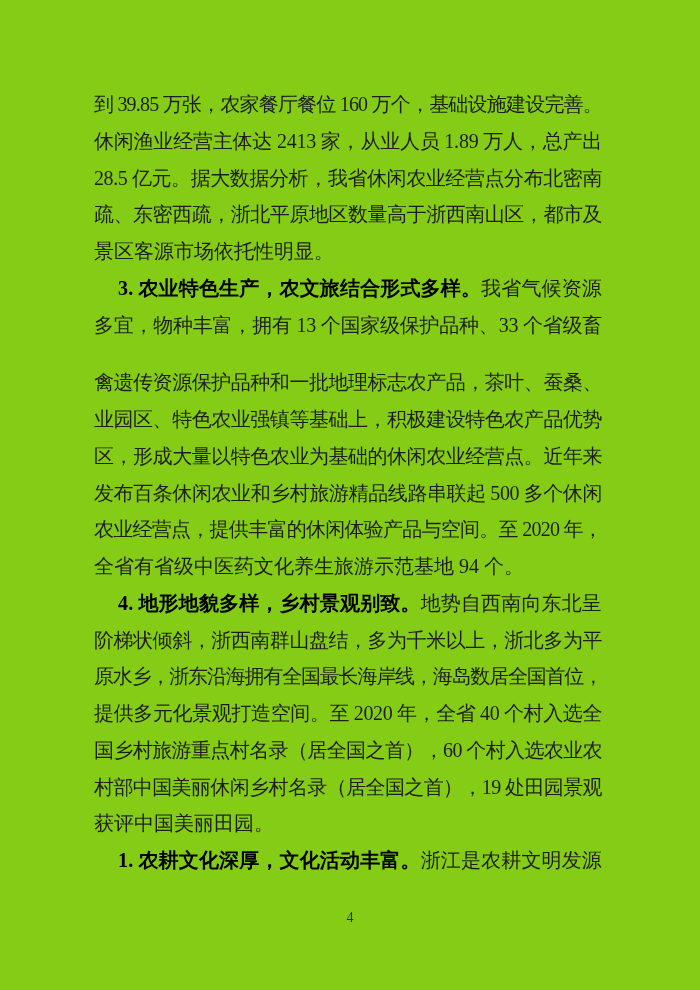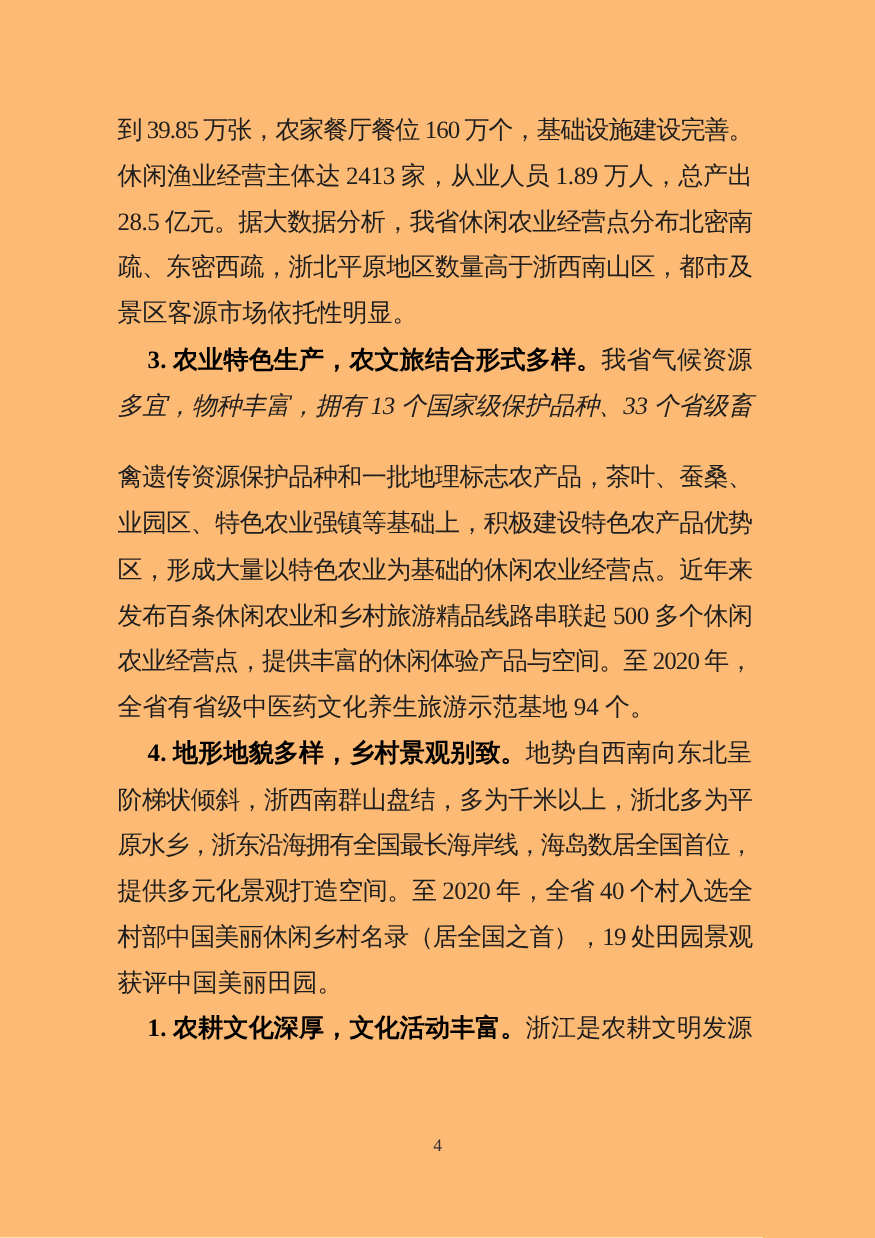--- a/index.html
+++ b/index.html
@@ -4,21 +4,21 @@
 <style>
   html, body {
     margin: 0;
     padding: 0;
     background: #ffffff;
   }
   .page {
     position: relative;
     width: 700px;
     height: 990px;
-    background: #fdba74;
+    background: #84cc16;
     overflow: hidden;
     font-family: "Liberation Serif", "DejaVu Serif", serif;
   }
   .doc-body {
     position: absolute;
     left: 94px;
     top: 86px;
     width: 508px;
   }
   .line {
@@ -56,31 +56,32 @@
 <body>
 
 <div class="page">
   <div class="doc-body" id="doc-body">
       <div class="line just" style="letter-spacing: -0.794118px;"><span class="seg">到 39.85 万张，农家餐厅餐位 160 万个，基础设施建设完善。</span></div>
       <div class="line just" style="letter-spacing: -0.212121px;"><span class="seg">休闲渔业经营主体达 2413 家，从业人员 1.89 万人，总产出</span></div>
       <div class="line just" style="letter-spacing: -0.413793px;"><span class="seg">28.5 亿元。据大数据分析，我省休闲农业经营点分布北密南</span></div>
       <div class="line just" style="letter-spacing: -0.461538px;"><span class="seg">疏、东密西疏，浙北平原地区数量高于浙西南山区，都市及</span></div>
       <div class="line"><span class="seg">景区客源市场依托性明显。</span></div>
       <div class="line just indent" style="letter-spacing: 0.153846px;"><span class="seg bold">3. 农业特色生产，农文旅结合形式多样。</span><span class="seg">我省气候资源</span></div>
-      <div class="line just" style="letter-spacing: -0.233333px; font-style: italic;"><span class="seg">多宜，物种丰富，拥有 13 个国家级保护品种、33 个省级畜</span></div>
+      <div class="line just" style="letter-spacing: -0.233333px;"><span class="seg">多宜，物种丰富，拥有 13 个国家级保护品种、33 个省级畜</span></div>
       <div class="line just" style="letter-spacing: -0.461538px; margin-top: 21px;"><span class="seg">禽遗传资源保护品种和一批地理标志农产品，茶叶、蚕桑、</span></div>
       <div class="line just" style="letter-spacing: -0.461538px;"><span class="seg">业园区、特色农业强镇等基础上，积极建设特色农产品优势</span></div>
       <div class="line just" style="letter-spacing: -0.461538px;"><span class="seg">区，形成大量以特色农业为基础的休闲农业经营点。近年来</span></div>
       <div class="line just" style="letter-spacing: -0.413793px;"><span class="seg">发布百条休闲农业和乡村旅游精品线路串联起 500 多个休闲</span></div>
       <div class="line just" style="letter-spacing: -0.733333px;"><span class="seg">农业经营点，提供丰富的休闲体验产品与空间。至 2020 年，</span></div>
       <div class="line"><span class="seg">全省有省级中医药文化养生旅游示范基地 94 个。</span></div>
       <div class="line just indent" style="letter-spacing: 0.153846px;"><span class="seg bold">4. 地形地貌多样，乡村景观别致。</span><span class="seg">地势自西南向东北呈</span></div>
       <div class="line just" style="letter-spacing: -0.461538px;"><span class="seg">阶梯状倾斜，浙西南群山盘结，多为千米以上，浙北多为平</span></div>
       <div class="line just" style="letter-spacing: -1.18519px;"><span class="seg">原水乡，浙东沿海拥有全国最长海岸线，海岛数居全国首位，</span></div>
       <div class="line just" style="letter-spacing: -0.375px;"><span class="seg">提供多元化景观打造空间。至 2020 年，全省 40 个村入选全</span></div>
+      <div class="line just" style="letter-spacing: -0.607143px;"><span class="seg">国乡村旅游重点村名录（居全国之首），60 个村入选农业农</span></div>
       <div class="line just" style="letter-spacing: -0.607143px;"><span class="seg">村部中国美丽休闲乡村名录（居全国之首），19 处田园景观</span></div>
       <div class="line"><span class="seg">获评中国美丽田园。</span></div>
       <div class="line just indent" style="letter-spacing: 0.153846px;"><span class="seg bold">1. 农耕文化深厚，文化活动丰富。</span><span class="seg">浙江是农耕文明发源</span></div>
     </div>
   <div class="footer">
     <span class="pagenum">4</span>
   </div>
 </div>
 
 </body></html>

